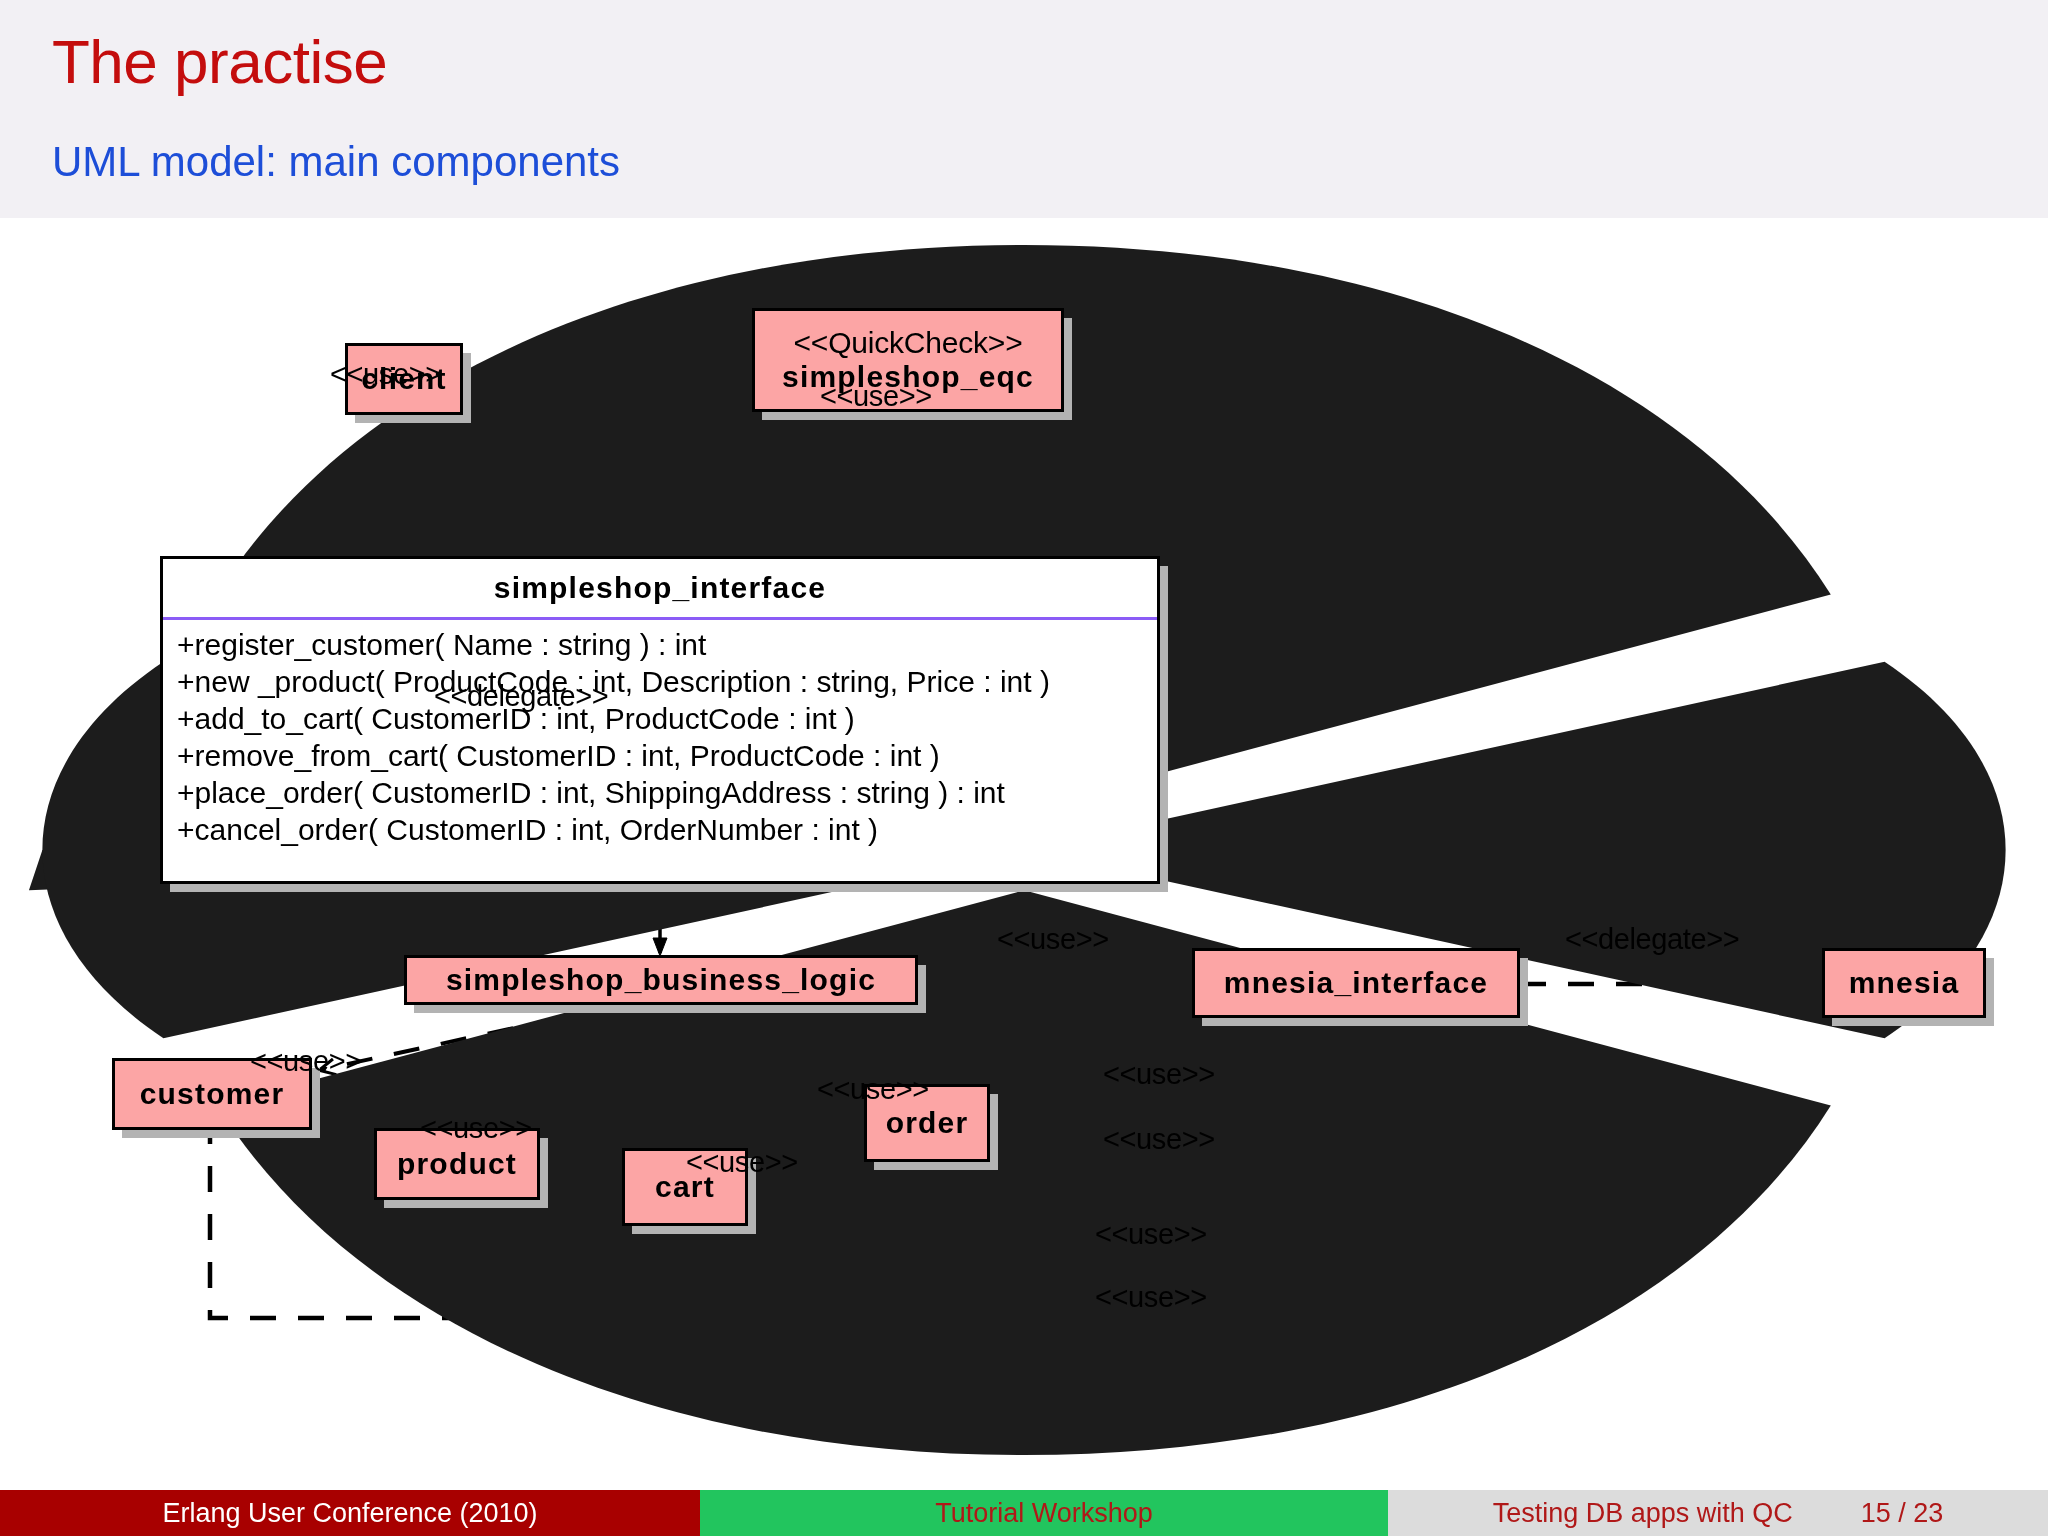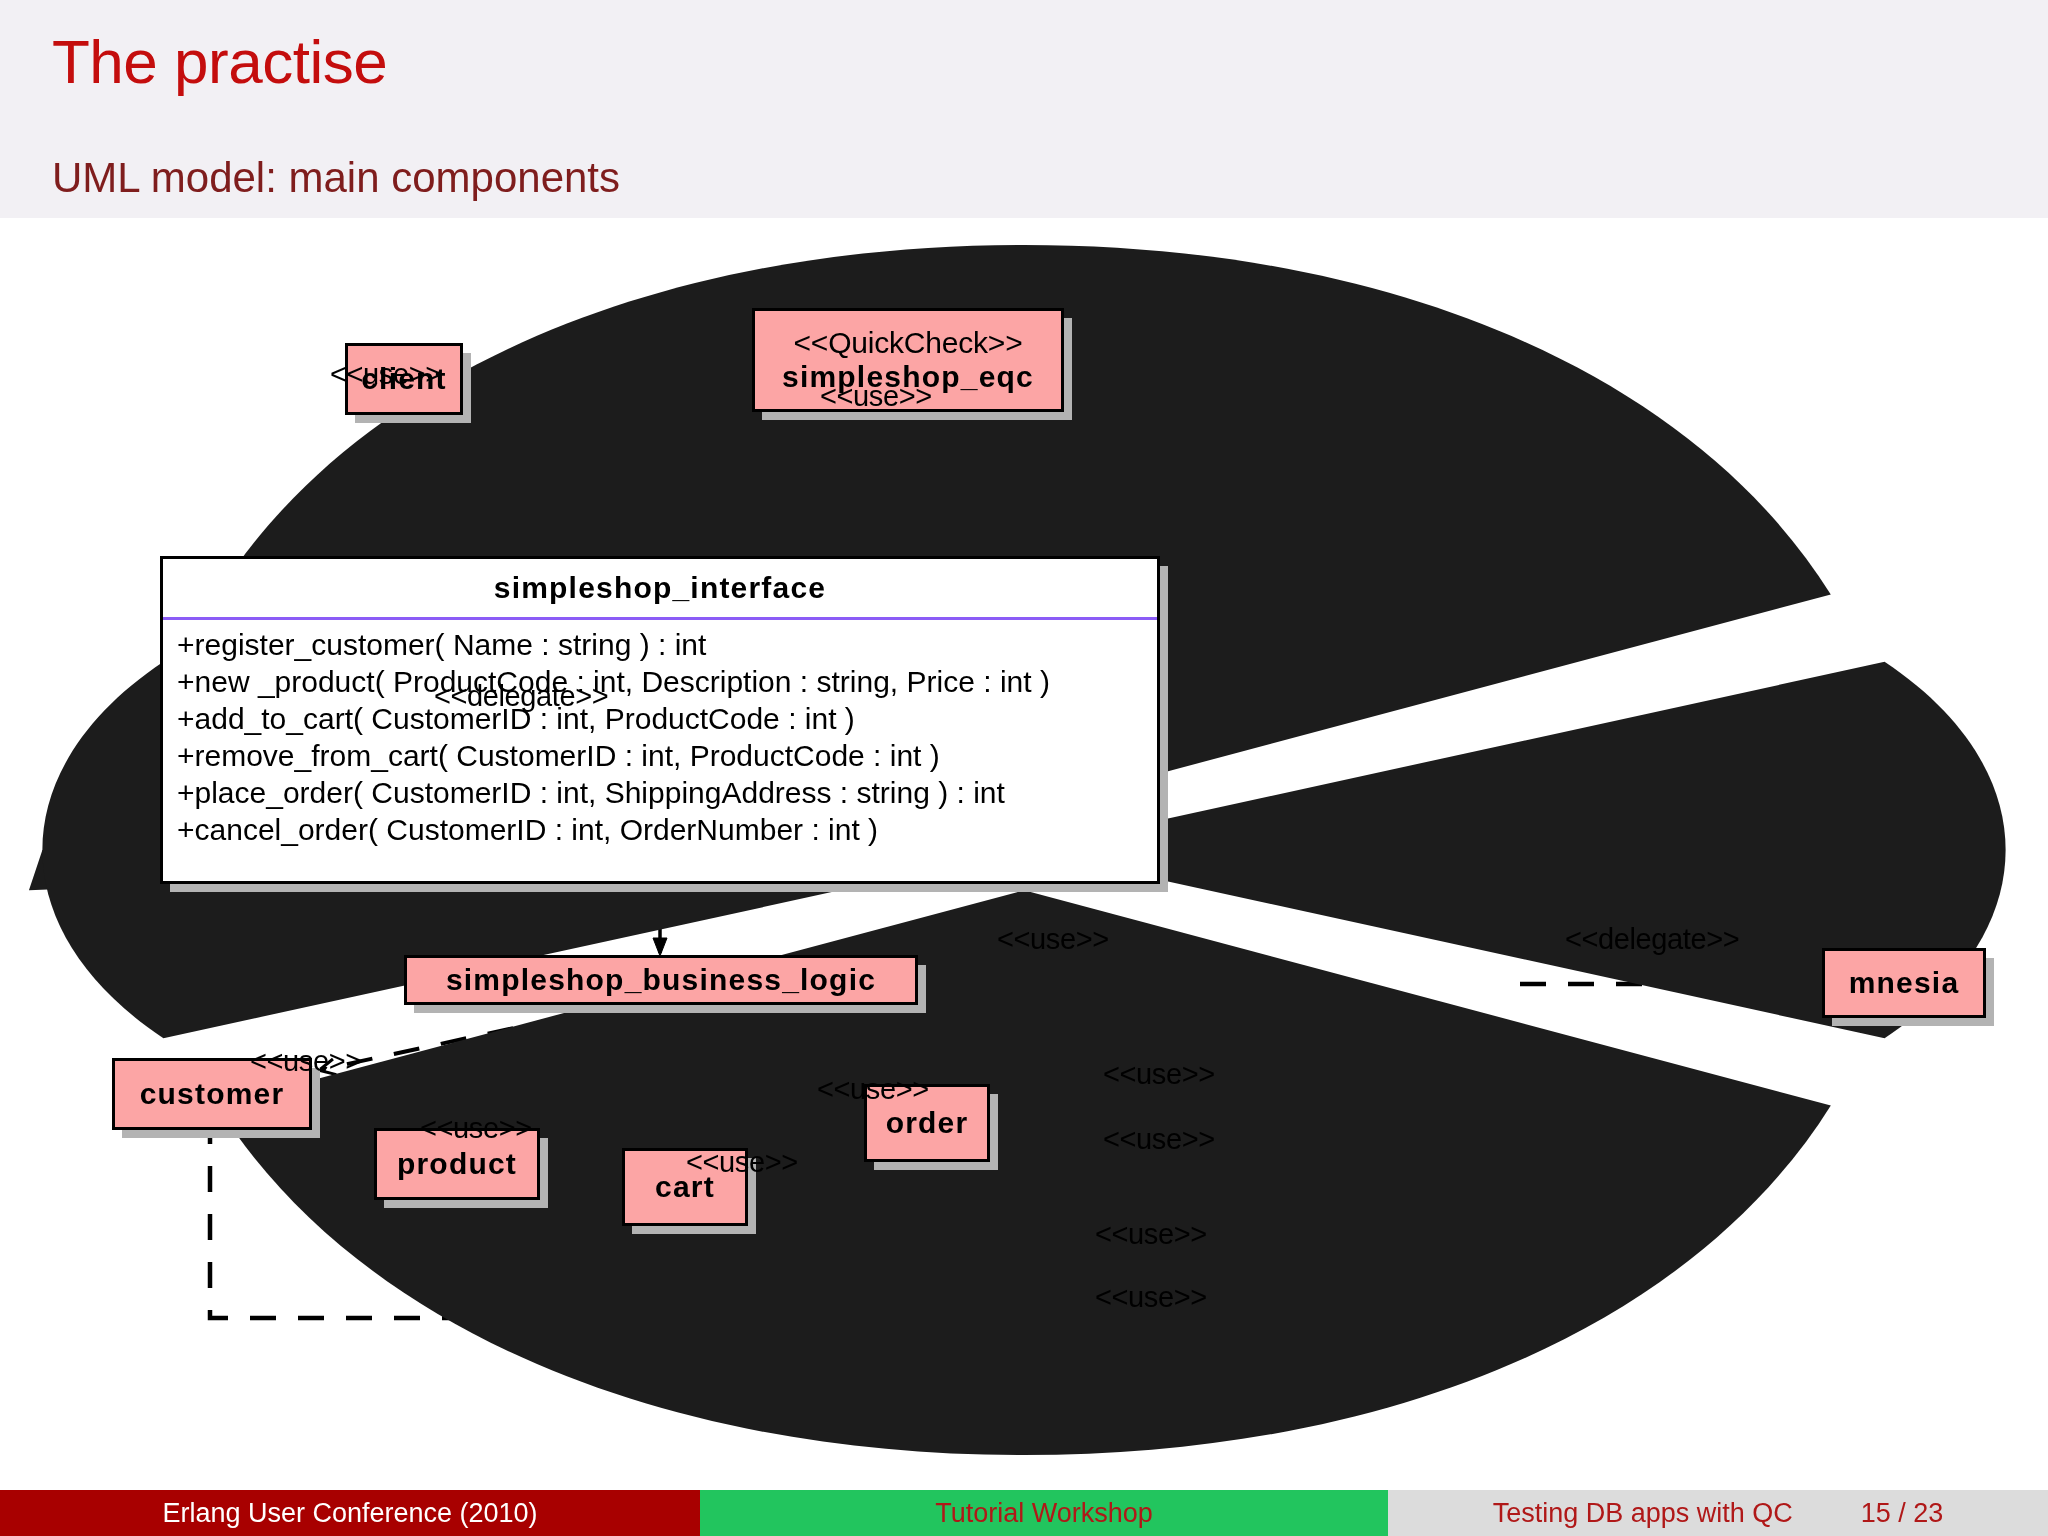--- a/index.html
+++ b/index.html
@@ -30,23 +30,22 @@
     font-size: 62px;
     color: #c40d0d;
     letter-spacing: -0.5px;
     white-space: nowrap;
   }
   #slide-subtitle {
     position: absolute;
     left: 52px;
     top: 138px;
     font-size: 42px;
-    color: #7f1d1d;
-    white-space: nowrap;
-    margin-top: 16px;
+    color: #1d4ed8;
+    white-space: nowrap;
   }
 
   
   #diagram {
     position: absolute;
     left: 0;
     top: 218px;
     width: 2048px;
     height: 1264px;
   }
@@ -239,20 +238,23 @@
       <div class="uml-method">+remove_from_cart( CustomerID : int, ProductCode : int )</div>
       <div class="uml-method">+place_order( CustomerID : int, ShippingAddress : string ) : int</div>
       <div class="uml-method">+cancel_order( CustomerID : int, OrderNumber : int )</div>
     </div>
   </div>
 
   <div class="uml-box" style="left:404px; top:737px; width:514px; height:50px;">
     <div class="uml-name">simpleshop_business_logic</div>
   </div>
 
+  <div class="uml-box" style="left:1192px; top:730px; width:328px; height:70px;">
+    <div class="uml-name">mnesia_interface</div>
+  </div>
 
   <div class="uml-box" style="left:1822px; top:730px; width:164px; height:70px;">
     <div class="uml-name">mnesia</div>
   </div>
 
   <div class="uml-box" style="left:112px; top:840px; width:200px; height:72px;">
     <div class="uml-name">customer</div>
   </div>
 
   <div class="uml-box" style="left:374px; top:910px; width:166px; height:72px;">

